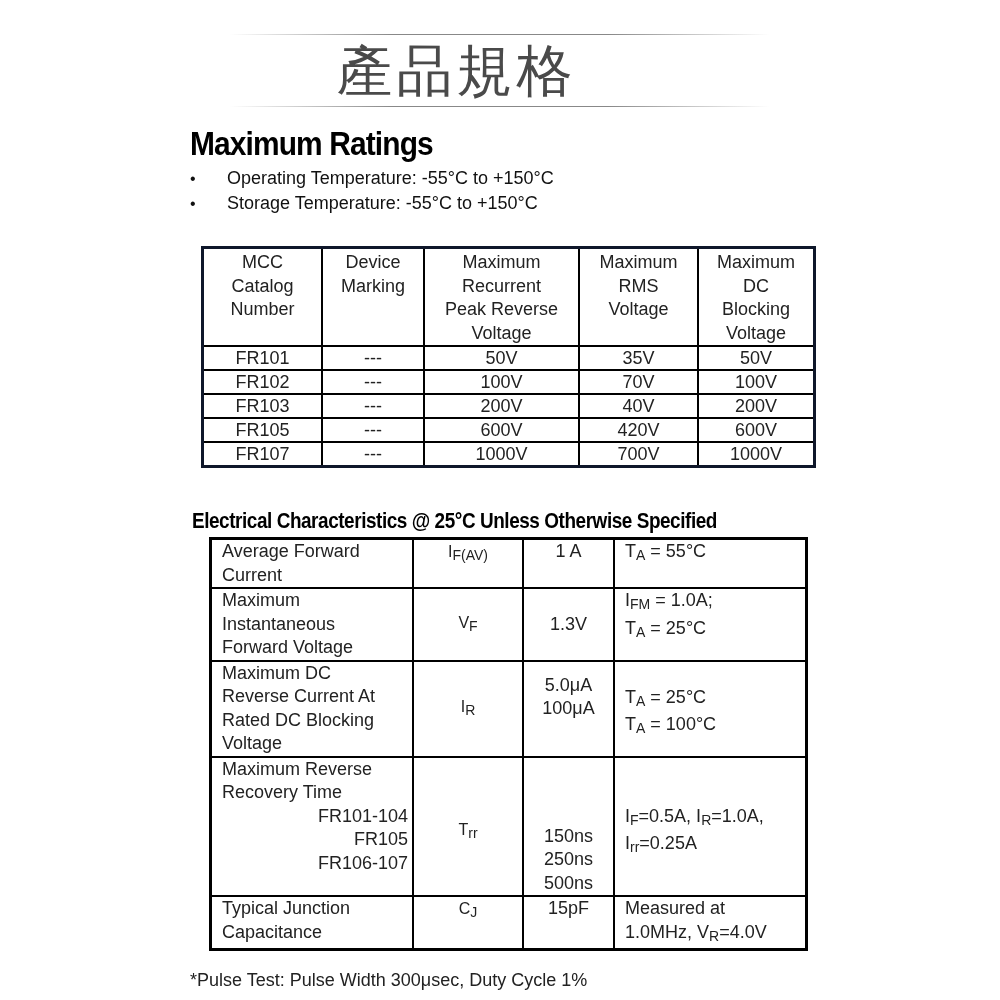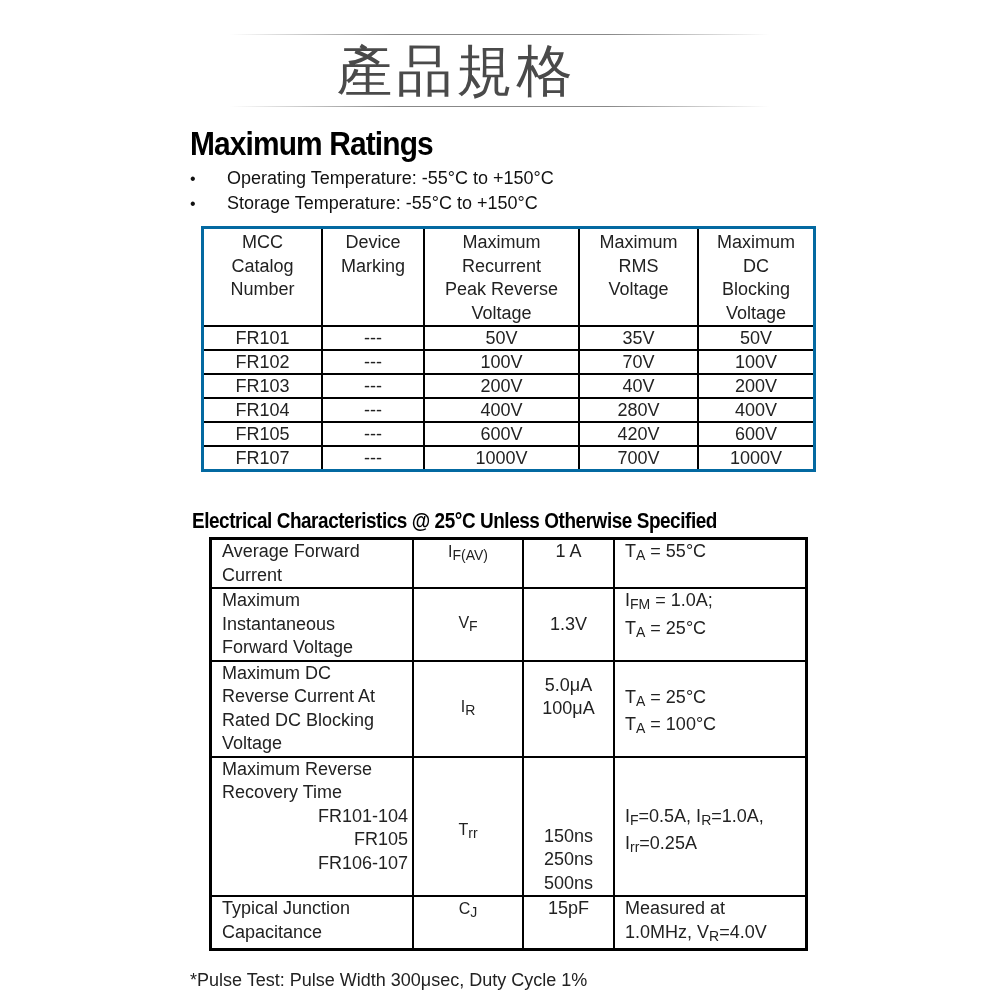--- a/index.html
+++ b/index.html
@@ -5,21 +5,21 @@
   html, body { margin:0; padding:0; background:#ffffff; }
   body { width:1000px; height:1000px; position:relative; overflow:hidden; font-family:"Liberation Sans", sans-serif; color:#111; }
   .hr { position:absolute; left:230px; width:540px; height:1px; background:linear-gradient(90deg, rgba(180,180,180,0), #888 30%, #888 70%, rgba(180,180,180,0)); }
   .page-title { position:absolute; top:36px; left:0; width:913px; text-align:center; font-family:"DejaVu Sans", sans-serif; font-size:56px; font-weight:300; color:#4a4a4a; letter-spacing:4px; line-height:70px; }
   .h1 { position:absolute; left:190px; top:124px; font-family:"Liberation Sans", sans-serif; font-weight:bold; font-size:34px; letter-spacing:-1px; transform:scaleX(0.88); transform-origin:left; color:#000; }
   .bullets { position:absolute; left:190px; top:166px; font-size:18px; color:#111; }
   .bullets div { height:25px; line-height:25px; display:flex; }
   .bullets .dot { width:37px; font-size:16px; }
   table { border-collapse:collapse; position:absolute; font-size:18px; color:#222; }
   td { border:2px solid #000; vertical-align:top; padding:0 4px; line-height:23.5px; }
-  .t1 { left:201px; top:226px; border:3px solid #0369a1; }
+  .t1 { left:201px; top:246px; border:3px solid #0f172a; }
   .t1 td { text-align:center; }
   .t1 .hdr td { padding-top:2px; }
   .t1 .row td { line-height:22px; }
   .h2 { position:absolute; left:192px; top:508px; font-weight:bold; font-size:22px; color:#000; letter-spacing:-0.5px; transform:scaleX(0.86); transform-origin:left; white-space:nowrap; }
   .t2 { left:209px; top:537px; border:3px solid #000; }
   .t2 td.c1 { text-align:left; padding-left:10px; width:186px; }
   .t2 td.c2 { text-align:center; width:100px; vertical-align:middle; }
   .t2 td.c3 { text-align:center; width:81px; }
   .t2 td.c4 { text-align:left; padding-left:10px; width:176px; }
   .right { text-align:right; padding-right:0px; display:block; }
@@ -91,27 +91,20 @@
         <td>100V</td>
       </tr>
   <tr class="row">
         <td>FR103</td>
         <td>---</td>
         <td>200V</td>
         <td>40V</td>
         <td>200V</td>
       </tr>
   <tr class="row">
-        <td>FR104</td>
-        <td>---</td>
-        <td>400V</td>
-        <td>280V</td>
-        <td>400V</td>
-      </tr>
-  <tr class="row">
         <td>FR105</td>
         <td>---</td>
         <td>600V</td>
         <td>420V</td>
         <td>600V</td>
       </tr>
   <tr class="row">
         <td>FR107</td>
         <td>---</td>
         <td>1000V</td>

